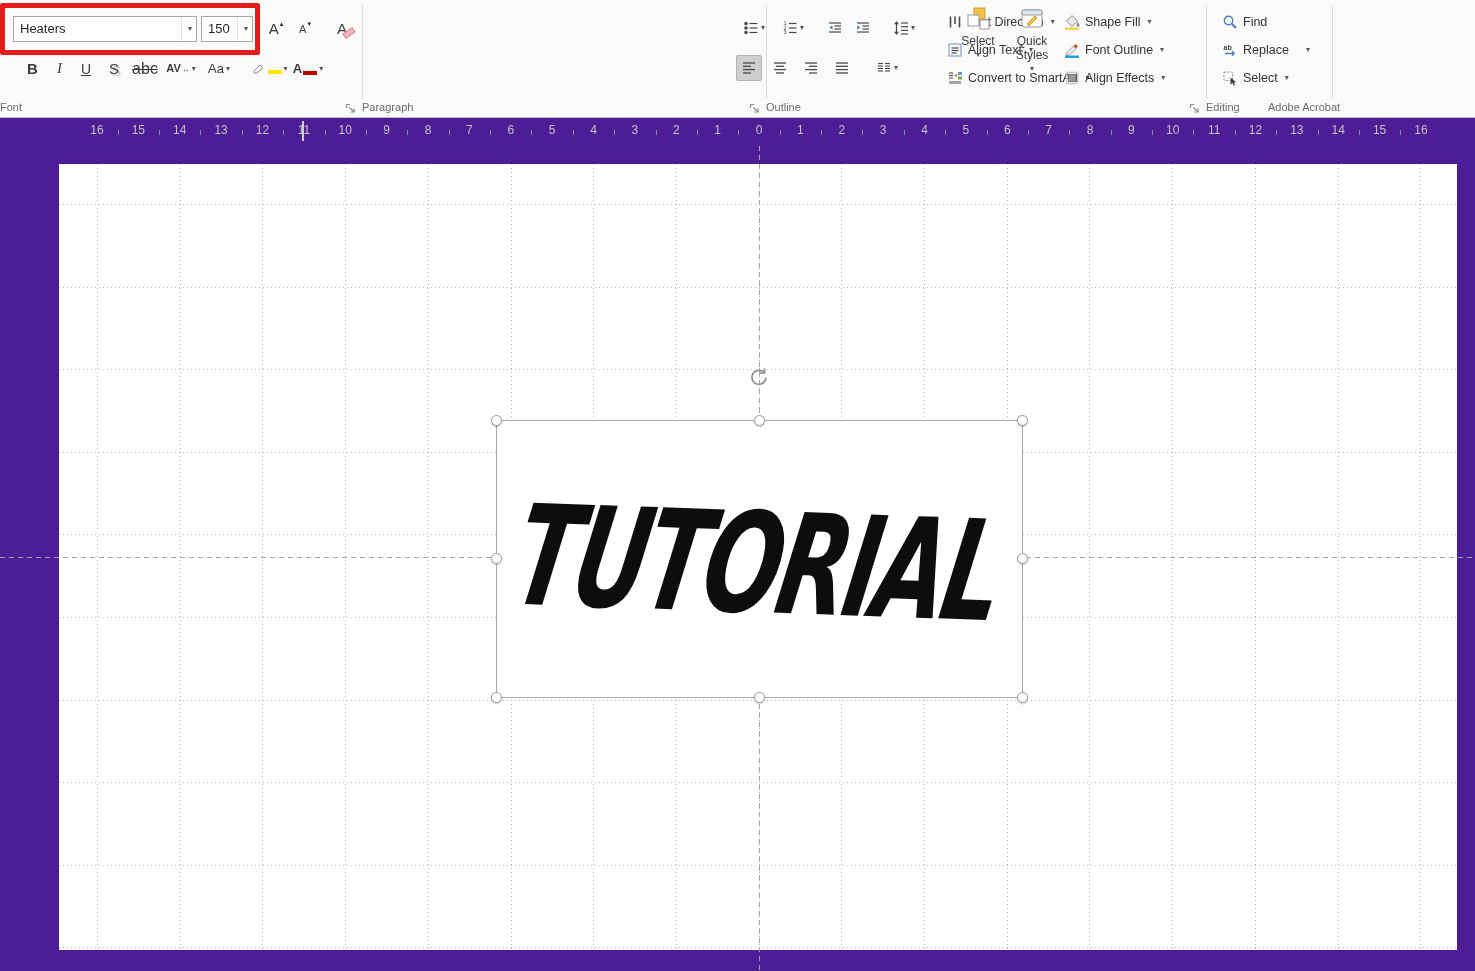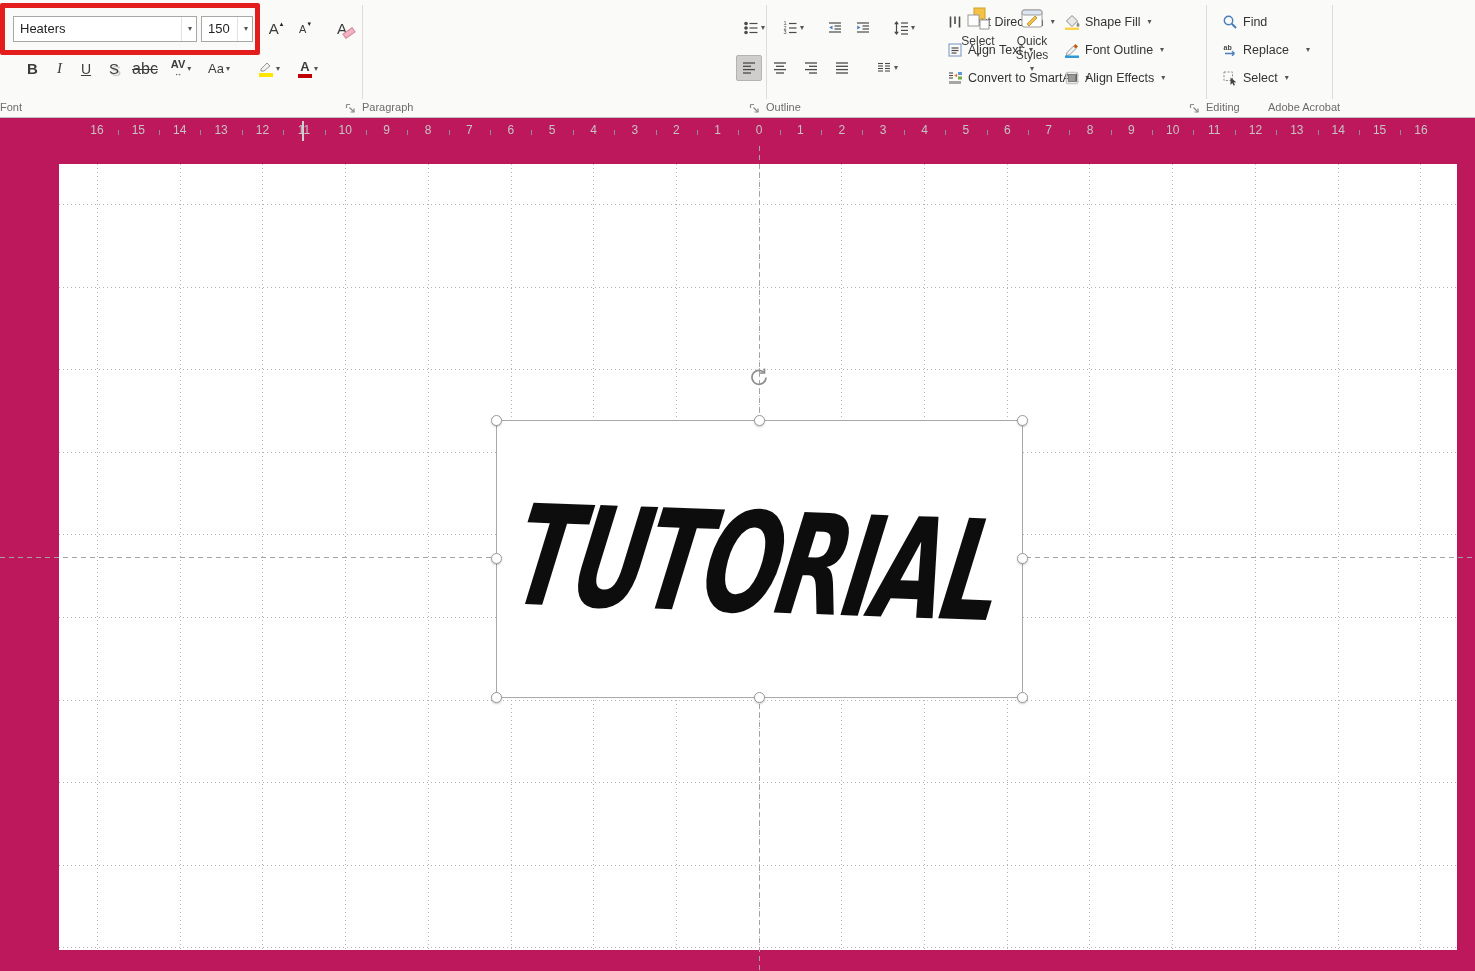--- a/index.html
+++ b/index.html
@@ -9,21 +9,21 @@
 
   
   .ribbon{position:absolute;left:0;top:0;width:1475px;height:118px;background:#fafaf9;
           border-bottom:1px solid #c2c0be}
   .rgroup{position:absolute;top:0;height:116px}
   .rsep{position:absolute;top:5px;height:94px;width:1px;background:#dddcda}
   .rlabel{position:absolute;bottom:3px;left:0;width:100%;font-size:11px;color:#6e6c6a}
   .launcher{position:absolute;right:5px;bottom:4px;width:12px;height:12px;cursor:pointer}
   .rbtn{display:flex;align-items:center;justify-content:center;height:26px;border-radius:2px;cursor:pointer}
   .caret{font-size:8px;color:#555;margin-left:2px;line-height:1}
-  .stack{display:flex;flex-direction:column;align-items:center;line-height:1;gap:1px}
+  .stack{display:flex;flex-direction:row;align-items:flex-end;line-height:1;gap:1px}
   .cbar{width:14px;height:4px}
   .cbar.red{background:#c00000}
   .cbar.yellow{background:#ffe600}
 
   
   .font-row1{position:absolute;left:13px;top:15px;display:flex;align-items:center;gap:4px;height:27px}
   .combo{display:flex;align-items:stretch;height:26px;background:#fff;border:1px solid #a9a7a5}
   .combo-input{border:none;outline:none;flex:1;min-width:0;font-size:13px;padding:0 2px 0 6px;
                font-family:inherit;color:#1f1f1f;background:transparent}
   .combo-arrow{width:15px;display:flex;align-items:center;justify-content:center;cursor:pointer;border-left:1px solid #e4e2e0}
@@ -61,21 +61,21 @@
 
   
   .edit-col{position:absolute;left:1222px;top:8px;display:flex;flex-direction:column;gap:1px}
   .caret-far{margin-left:12px}
 
   
   .annotation{position:absolute;left:0;top:3px;width:260px;height:52px;border:5px solid #e31c1c;
               border-radius:2px;z-index:60;pointer-events:none}
 
   
-  .workspace{position:absolute;left:0;top:118px;width:1475px;height:853px;background:#be185d;overflow:hidden}
+  .workspace{position:absolute;left:0;top:118px;width:1475px;height:853px;background:#4c1d95;overflow:hidden}
   .ruler{position:absolute;left:0;top:0;width:100%;height:28px;z-index:2}
   .ruler-num{position:absolute;top:5px;transform:translateX(-50%);font-size:12px;color:#c4c4c4}
   .ruler-tick{position:absolute;top:12px;width:1px;height:5px;background:#8f8f8f}
   .ruler-marker{position:absolute;left:302px;top:3px;width:2px;height:20px;background:#cfcfcf;z-index:3}
   .slide{position:absolute;left:59px;top:46px;width:1398px;height:786px;background:#fff;z-index:1}
   .grid{position:absolute;left:0;top:0;right:0;bottom:0}
   .gl.v{position:absolute;top:0;height:100%;width:1px;
         background-image:repeating-linear-gradient(to bottom,#b5b5b5 0 1px,transparent 1px 4px)}
   .gl.h{position:absolute;left:0;width:100%;height:1px;
         background-image:repeating-linear-gradient(to right,#b5b5b5 0 1px,transparent 1px 4px)}

